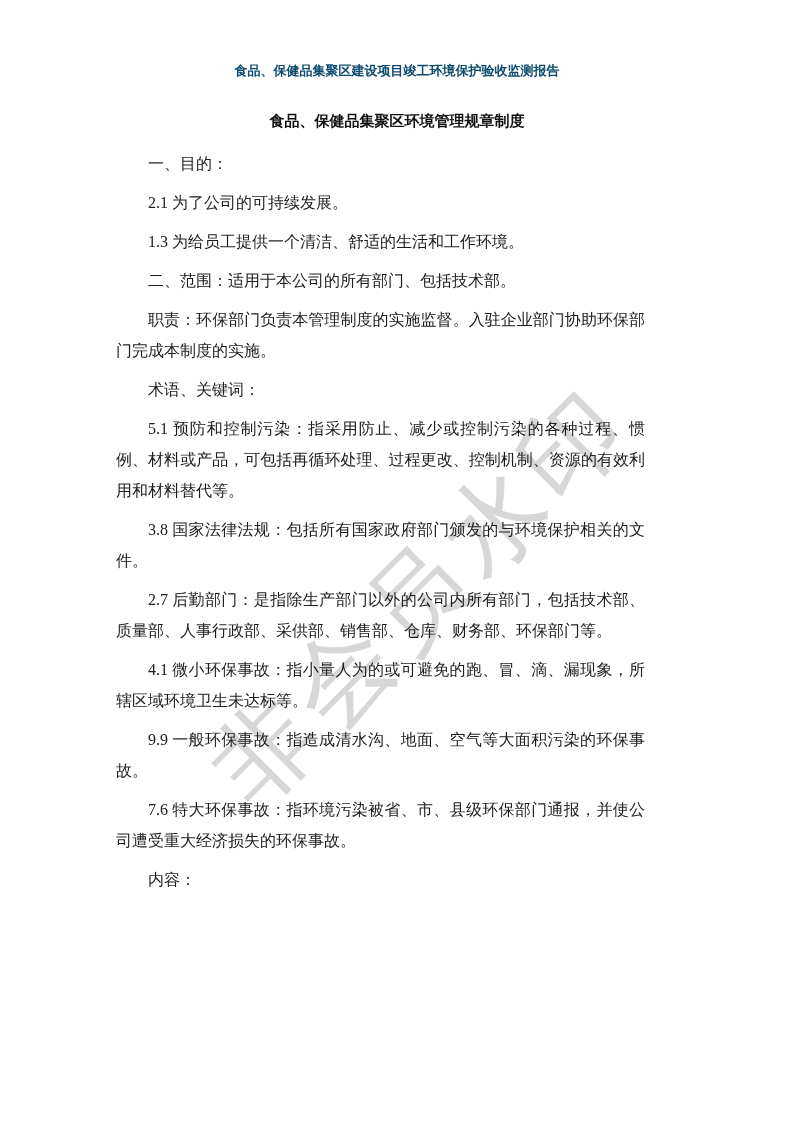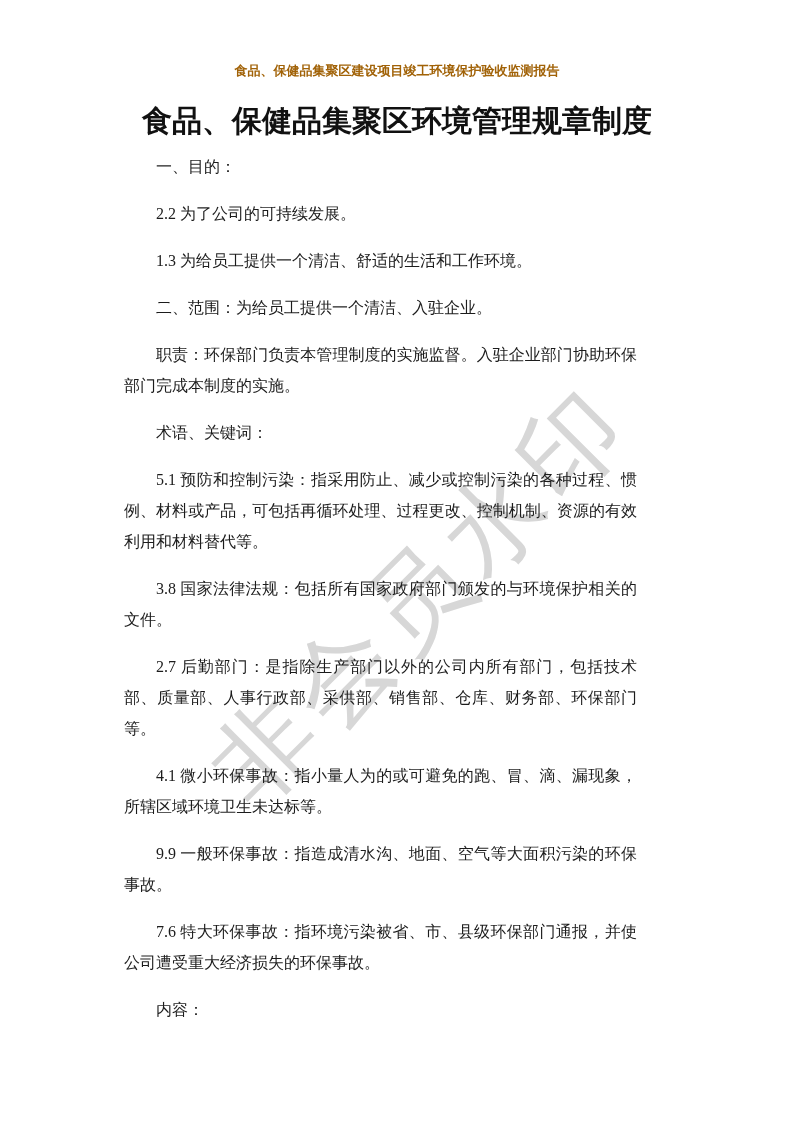--- a/index.html
+++ b/index.html
@@ -37,61 +37,61 @@
     position: relative;
     z-index: 1;
   }
   .doc-header {
     margin: 0;
     padding-top: 62px;
     text-align: center;
     font-size: 13px;
     line-height: 17px;
     font-weight: 700;
-    color: #a16207;
+    color: #0c4a6e;
   }
   .doc-title {
     margin: 28px 0 0 0;
     text-align: center;
-    font-size: 30px;
+    font-size: 15px;
     line-height: 28px;
     font-weight: 700;
     color: #111111;
   }
   .doc-body {
     width: 545px;
     margin: 13px 141px 0 108px;
     font-size: 16px;
     line-height: 31px;
     color: #1c1c1c;
     text-align: justify;
   }
   .para {
-    margin: 16px;
+    margin: 8px;
     text-indent: 2em;
   }
 </style>
 </head>
 <body>
 
 <div class="page">
 
   <div class="watermark">非会员水印</div>
 
   <div class="content">
 
     <p class="doc-header">食品、保健品集聚区建设项目竣工环境保护验收监测报告</p>
 
     <h1 class="doc-title">食品、保健品集聚区环境管理规章制度</h1>
 
     <div class="doc-body">
       <p class="para">一、目的：</p>
-      <p class="para">2.2 为了公司的可持续发展。</p>
+      <p class="para">2.1 为了公司的可持续发展。</p>
       <p class="para">1.3 为给员工提供一个清洁、舒适的生活和工作环境。</p>
-      <p class="para">二、范围：为给员工提供一个清洁、入驻企业。</p>
+      <p class="para">二、范围：适用于本公司的所有部门、包括技术部。</p>
       <p class="para">职责：环保部门负责本管理制度的实施监督。入驻企业部门协助环保部门完成本制度的实施。</p>
       <p class="para">术语、关键词：</p>
       <p class="para">5.1 预防和控制污染：指采用防止、减少或控制污染的各种过程、惯例、材料或产品，可包括再循环处理、过程更改、控制机制、资源的有效利用和材料替代等。</p>
       <p class="para">3.8 国家法律法规：包括所有国家政府部门颁发的与环境保护相关的文件。</p>
       <p class="para">2.7 后勤部门：是指除生产部门以外的公司内所有部门，包括技术部、质量部、人事行政部、采供部、销售部、仓库、财务部、环保部门等。</p>
       <p class="para">4.1 微小环保事故：指小量人为的或可避免的跑、冒、滴、漏现象，所辖区域环境卫生未达标等。</p>
       <p class="para">9.9 一般环保事故：指造成清水沟、地面、空气等大面积污染的环保事故。</p>
       <p class="para">7.6 特大环保事故：指环境污染被省、市、县级环保部门通报，并使公司遭受重大经济损失的环保事故。</p>
       <p class="para">内容：</p>
     </div>

